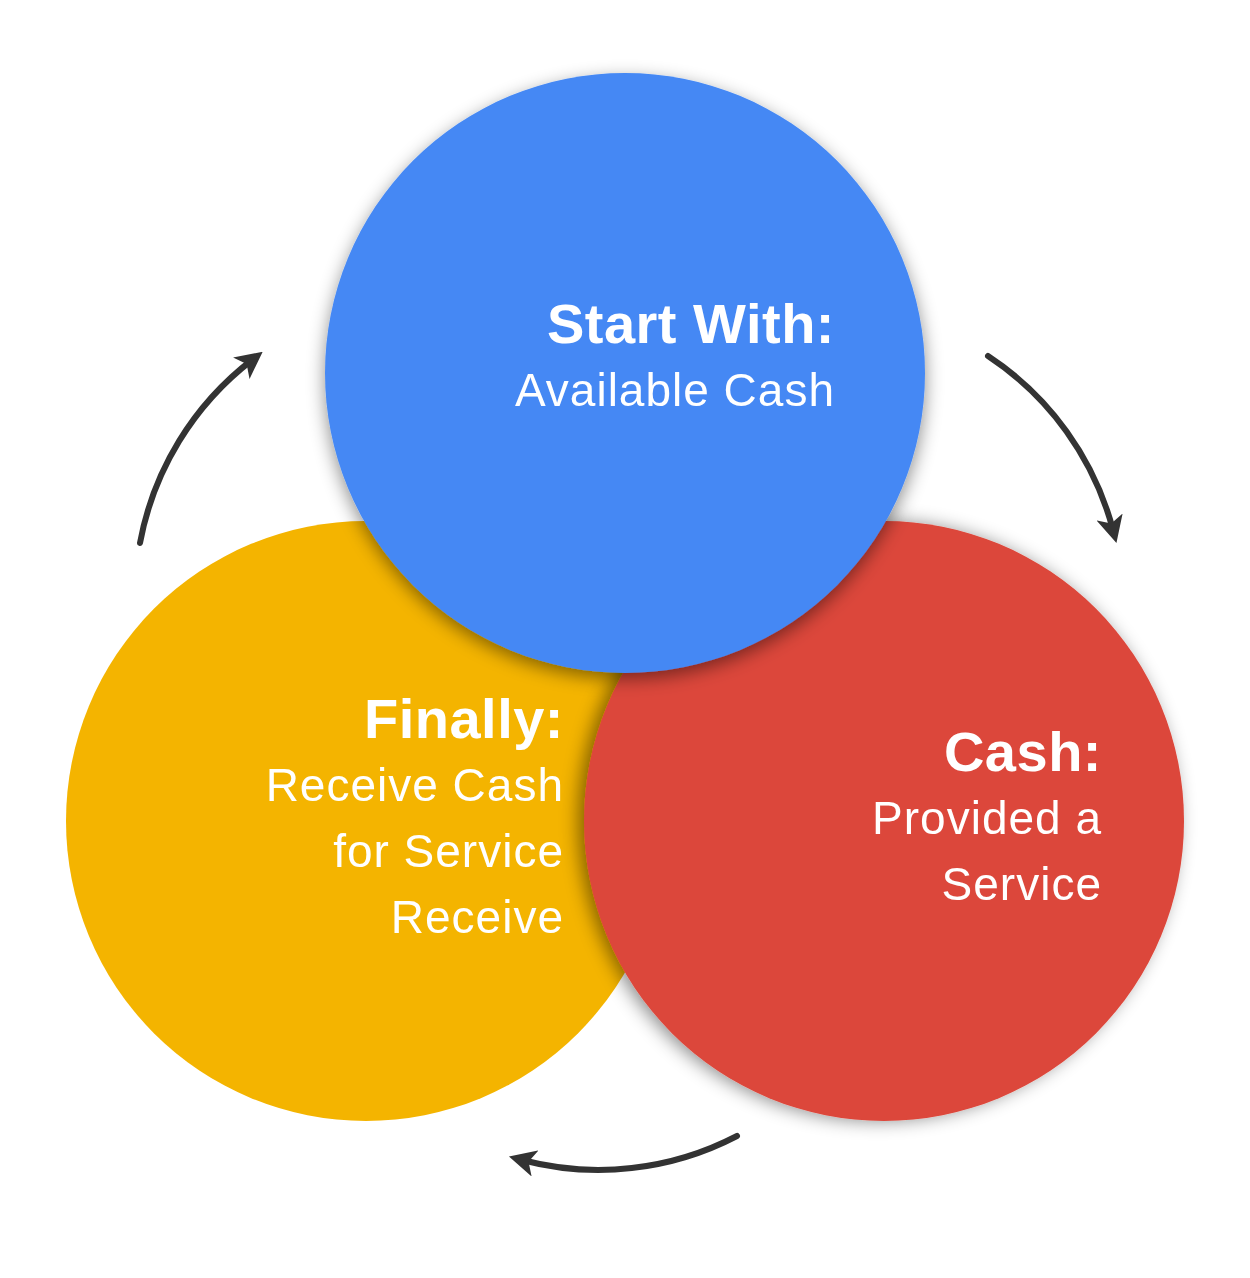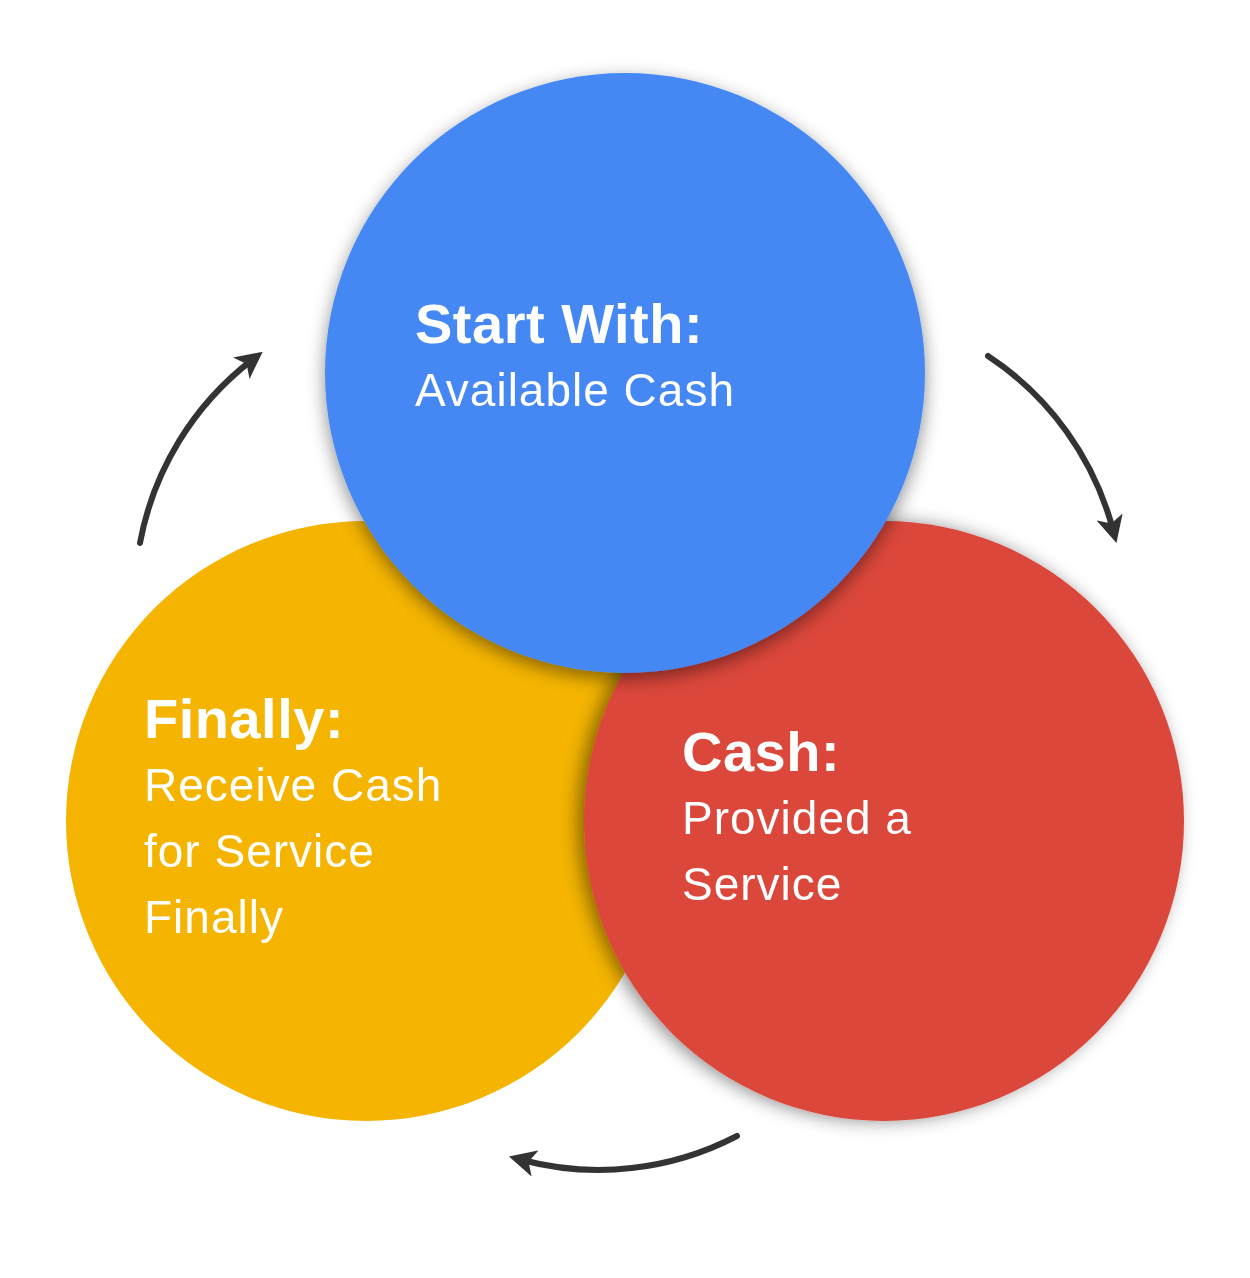--- a/index.html
+++ b/index.html
@@ -1,19 +1,19 @@
 <!DOCTYPE html>
 <html><head>
   <meta charset="utf-8">
   <style>
     html, body { margin: 0; padding: 0; background: #ffffff; }
     body { width: 1250px; height: 1278px; position: relative; overflow: hidden;
            font-family: "Liberation Sans", "DejaVu Sans", sans-serif; }
     #diagram { position: absolute; left: 0; top: 0; width: 1250px; height: 1278px; }
-    .circle-label { position: absolute; width: 420px; text-align: left; color: #ffffff;
+    .circle-label { position: absolute; width: 420px; text-align: right; color: #ffffff;
                     transform: translateX(-50%); }
     .circle-label .heading { display: block; font-weight: 700; font-size: 56px; line-height: 66px; letter-spacing: 0.5px; }
     .circle-label .body-line { display: block; font-weight: 400; font-size: 46px; line-height: 66px; letter-spacing: 1px; }
   </style>
 </head>
 <body>
 
 <div id="diagram">
   <svg width="1250" height="1278" viewBox="0 0 1250 1278" xmlns="http://www.w3.org/2000/svg">
     <defs>
@@ -50,15 +50,15 @@
     <span class="heading">Cash:</span>
     <span class="body-line">Provided a</span>
     <span class="body-line">Service</span>
   </div>
 
   
   <div class="circle-label" style="left:354px; top:686px;">
     <span class="heading">Finally:</span>
     <span class="body-line">Receive Cash</span>
     <span class="body-line">for Service</span>
-    <span class="body-line">Finally</span>
+    <span class="body-line">Receive</span>
   </div>
 </div>
 
 </body></html>

